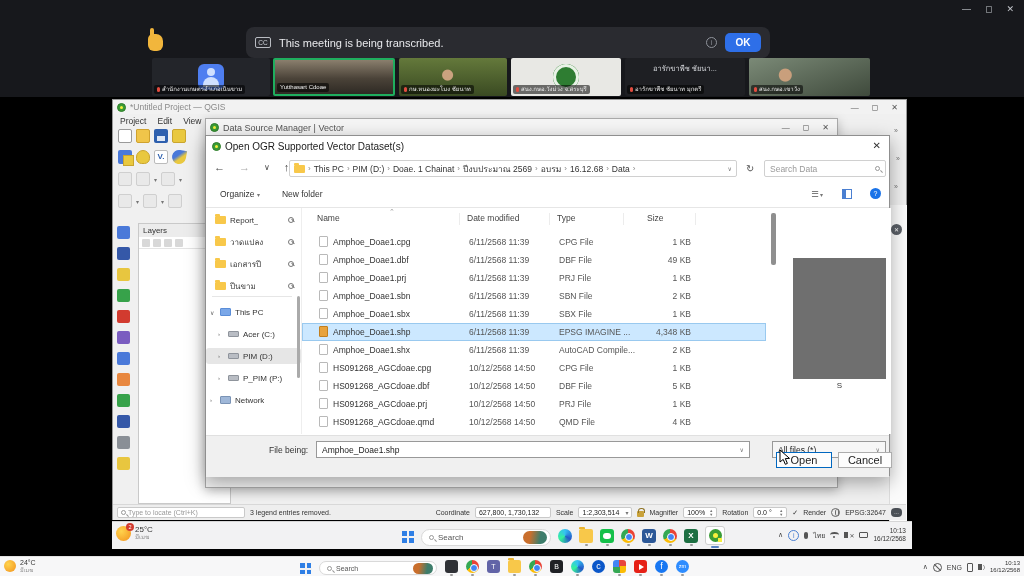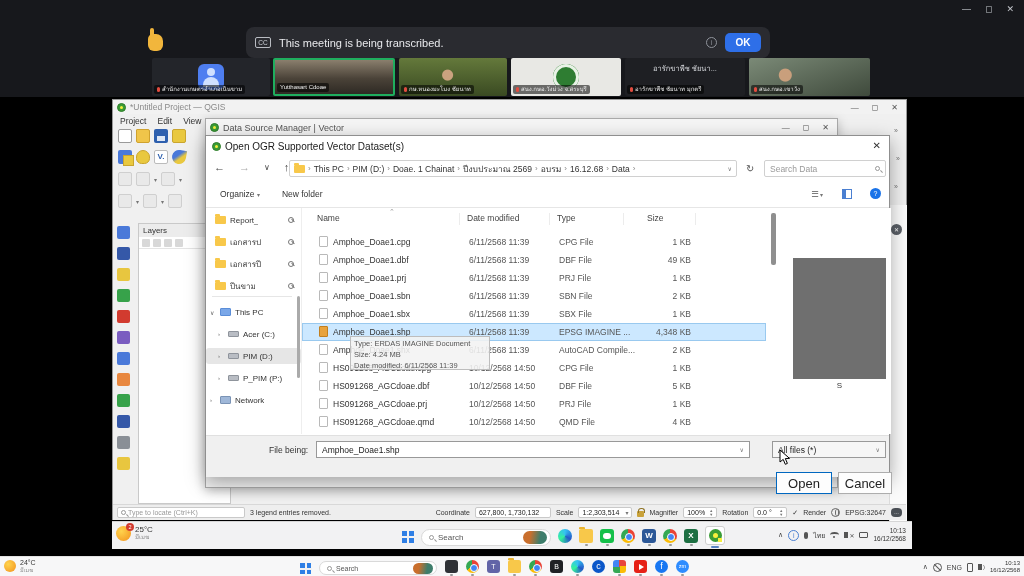--- a/index.html
+++ b/index.html
@@ -110,21 +110,21 @@
   .fc.nm{left:30px}
   .tooltip{position:absolute;left:49px;top:128px;width:140px;height:34px;background:rgba(243,243,243,.88);border:1px solid #bdbdbd;font-size:7.5px;color:#555;line-height:11px;padding:1px 3px;white-space:nowrap;z-index:5}
   .listsb{position:absolute;left:565px;top:77px;width:5px;height:52px;background:#8f8f8f;border-radius:2px}
   .preview{position:absolute;left:573px;top:72px;width:112px;height:226px;background:#fff}
   .prevrect{position:absolute;left:14px;top:50px;width:93px;height:121px;background:#6f6f6f}
   .prevlbl{position:absolute;left:14px;top:173px;width:93px;text-align:center;font-size:8px;color:#333}
   .bottombar{position:absolute;left:0;top:299px;width:100%;height:42px;background:#f0f0f0;border-top:1px solid #e0e0e0}
   .fnlabel{position:absolute;left:63px;top:9px;font-size:8.5px;color:#333}
   .fninput{position:absolute;left:110px;top:5px;width:434px;height:17px;background:#fff;border:1px solid #999;display:flex;align-items:center;justify-content:space-between;padding:0 5px;font-size:8.5px;color:#222}
   .ftcombo{position:absolute;left:566px;top:5px;width:114px;height:17px;background:#f6f6f6;border:1px solid #999;display:flex;align-items:center;justify-content:space-between;padding:0 5px;font-size:8.5px;color:#222}
-  .obtn{position:absolute;top:36px;height:22px;background:#fdfdfd;font-size:13px;color:#222;display:flex;align-items:center;justify-content:center}
+  .obtn{position:absolute;top:16px;height:16px;background:#fdfdfd;font-size:11px;color:#222;display:flex;align-items:center;justify-content:center}
   .open{left:570px;width:56px;border:1px solid #0067c0}
   .cancel{left:632px;width:54px;border:1px solid #adadad}
   .caret{color:#777;font-size:6px}
   
   .tbi{left:112px;top:521px;width:800px;height:28px;background:#f2f2f3;border-top:1px solid #d6d6d6}
   .weather{position:absolute;left:4px;top:3px;display:flex;gap:4px;align-items:center}
   .wico{width:15px;height:15px;border-radius:50%;background:radial-gradient(circle at 35% 35%,#ffd34d,#f2921d);position:relative}
   .wbadge{position:absolute;right:-3px;top:-3px;width:8px;height:8px;border-radius:50%;background:#d23b2f;color:#fff;font-size:5.5px;text-align:center;line-height:8px}
   .wtemp{font-size:8px;color:#333;line-height:9px}
   .wdesc{font-size:6px;color:#888;line-height:7px}
@@ -409,21 +409,21 @@
   <div class="vsep"></div>
 
   <div class="navpane">
     <div class="navitem" style="top:4px">
         <span class="fold"></span>
         <span class="lbl">Report_</span>
         <span class="pin"></span>
       </div>
     <div class="navitem" style="top:26px">
         <span class="fold"></span>
-        <span class="lbl">เอกสารป</span>
+        <span class="lbl">วาดแปลง</span>
         <span class="pin"></span>
       </div>
     <div class="navitem" style="top:48px">
         <span class="fold"></span>
         <span class="lbl">เอกสารปี</span>
         <span class="pin"></span>
       </div>
     <div class="navitem" style="top:70px">
         <span class="fold"></span>
         <span class="lbl">ปีนขาม</span>
@@ -543,25 +543,20 @@
       </div>
     <div class="frow" style="top:206px">
         <span class="ficon"></span>
         <span class="fc nm">HS091268_AGCdoae.qmd</span>
         <span class="fc d1">10/12/2568 14:50</span>
         <span class="fc d2">QMD File</span>
         <span class="fc d3">4 KB</span>
       </div>
     <div class="frow" style="top:224px"></div>
 
-    <div class="tooltip">
-      <div>Type: ERDAS IMAGINE Document</div>
-      <div>Size: 4.24 MB</div>
-      <div>Date modified: 6/11/2568 11:39</div>
-    </div>
   </div>
   <div class="listsb"></div>
 
   <div class="preview">
     <div class="prevrect"></div>
     <div class="prevlbl">S</div>
   </div>
 
   <div class="bottombar">
     <span class="fnlabel">File being:</span>

